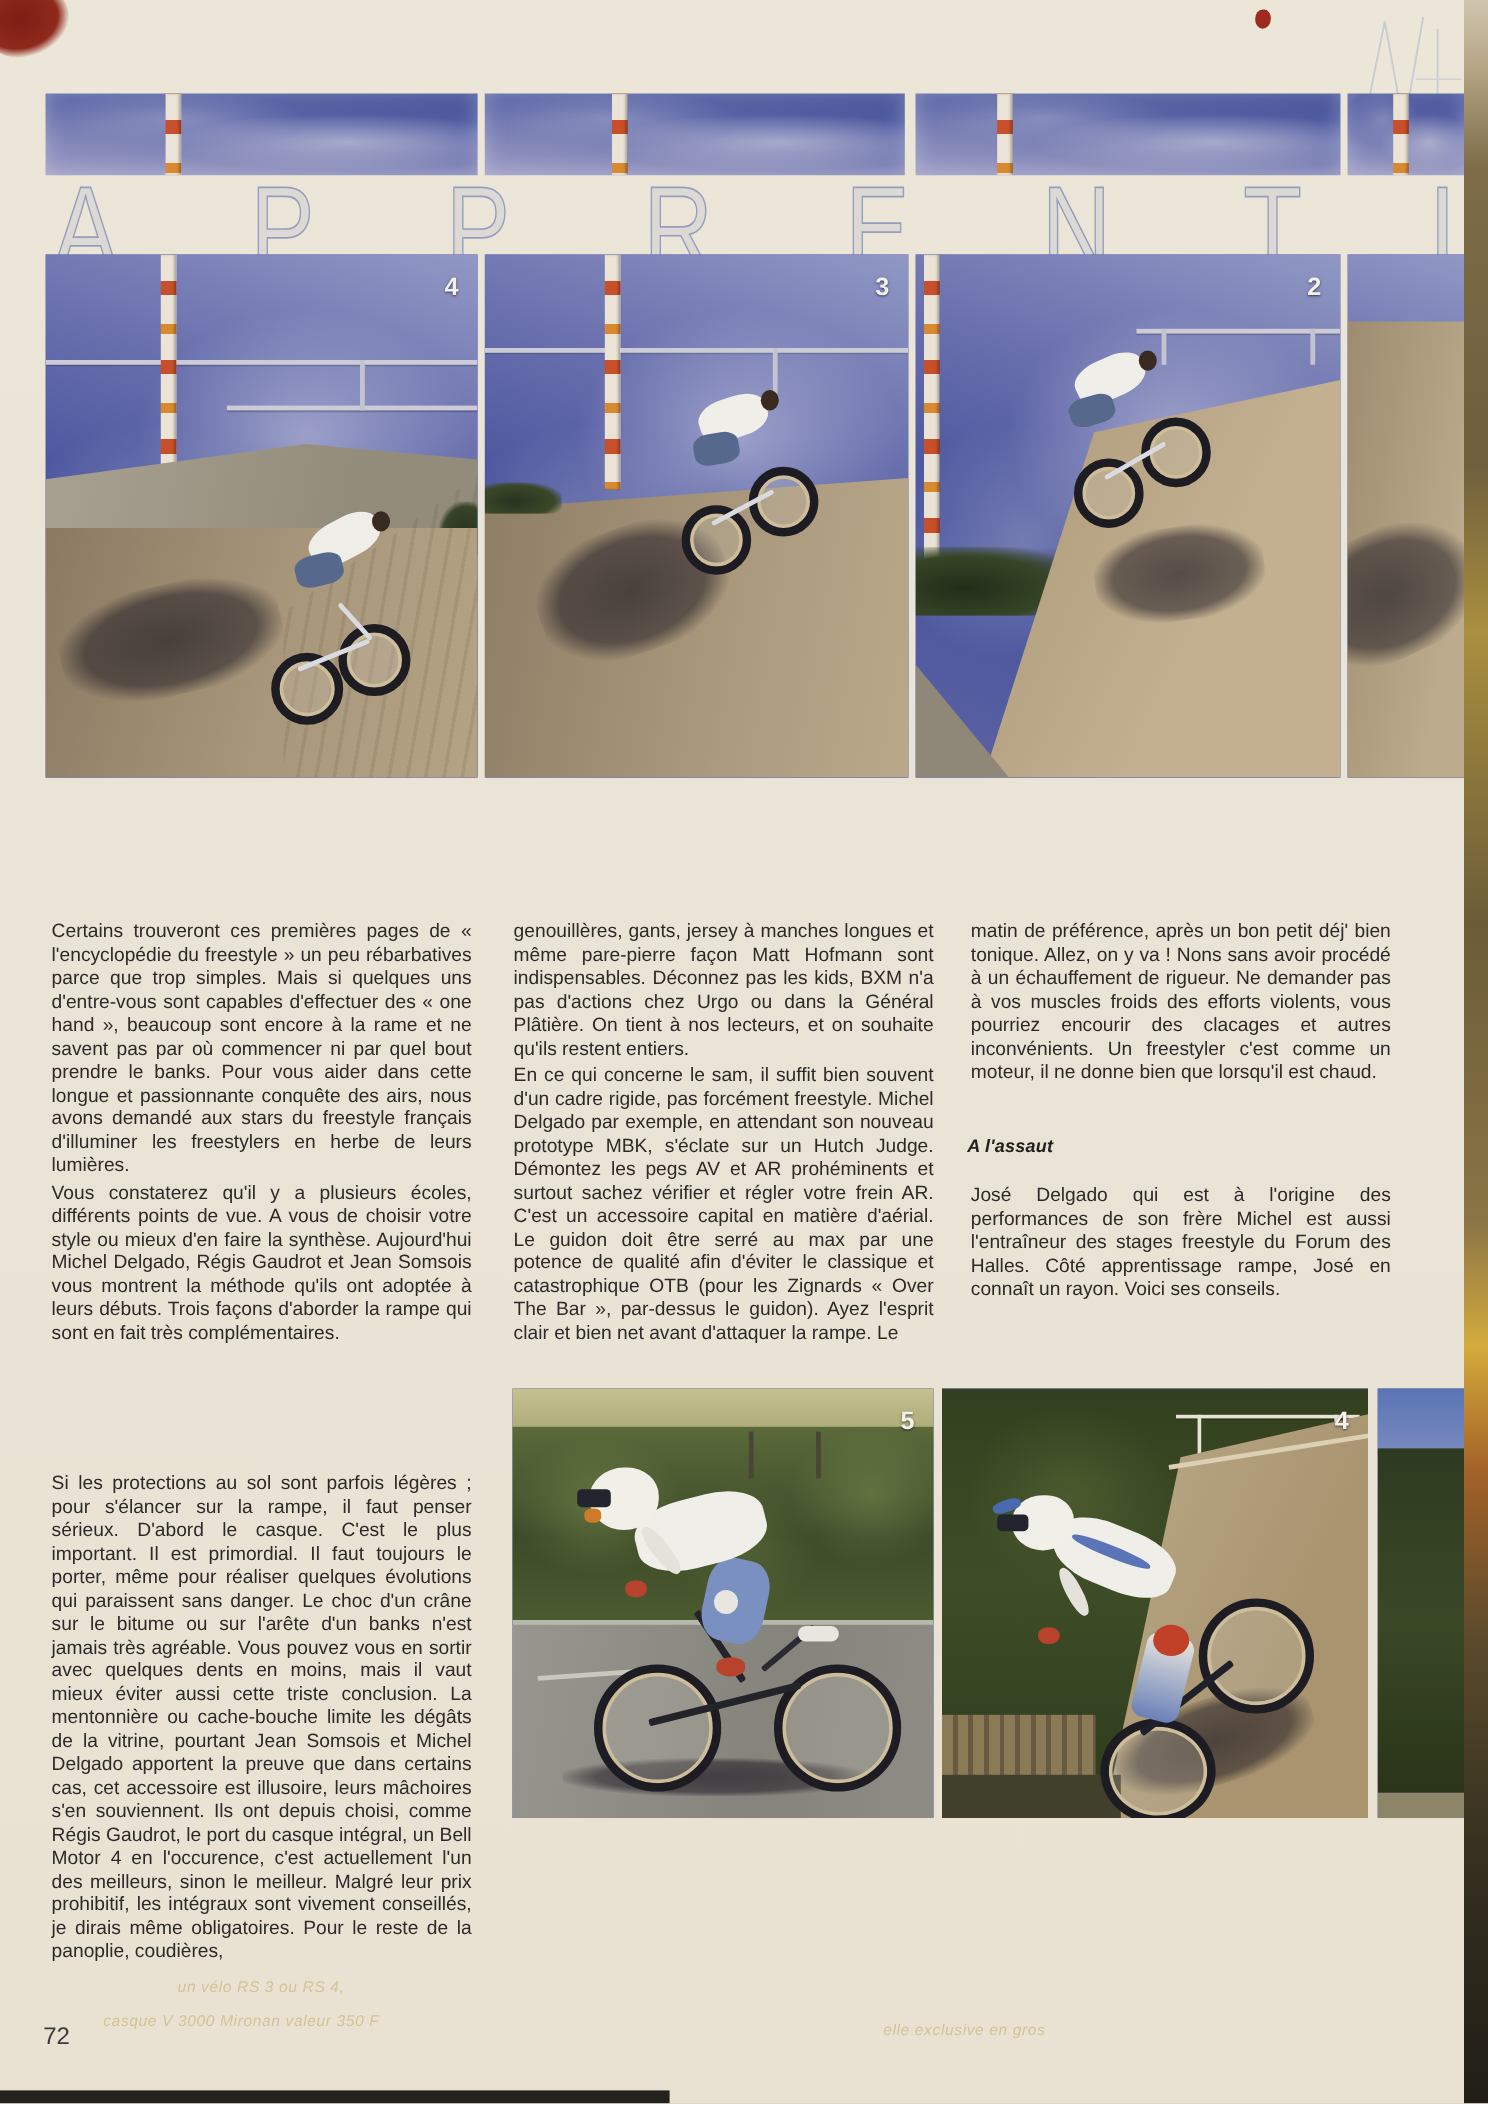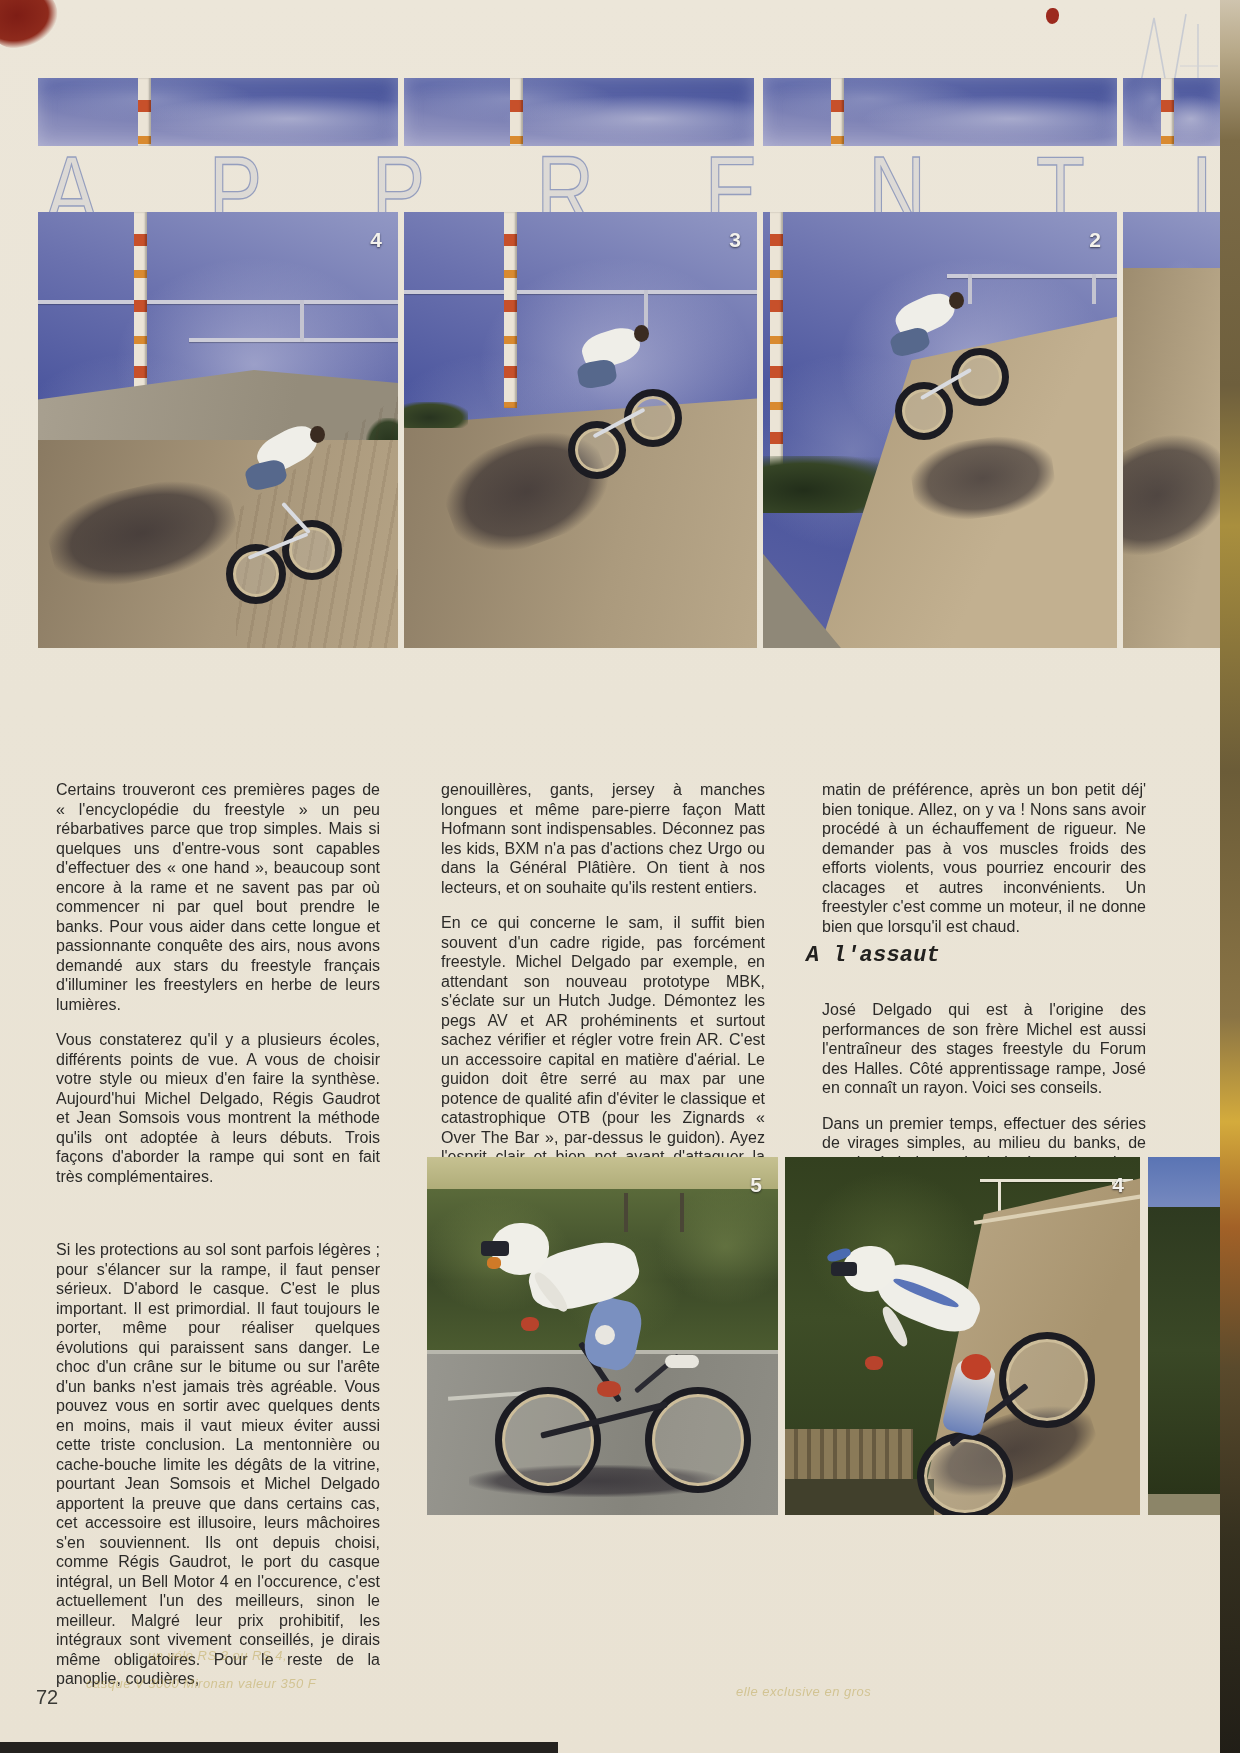--- a/index.html
+++ b/index.html
@@ -74,25 +74,25 @@
   
   #p4 .ramp{position:absolute;inset:0;top:56px;background:linear-gradient(100deg,#9d8c6f 0%,#bcab8c 80%);}
   #p4 .shadow{left:-20%;top:48%;width:110%;height:34%;transform:rotate(65deg);}
   
   .rider{position:absolute;}
   .head{position:absolute;width:15px;height:17px;background:#3a2b21;border-radius:50%;}
   .shirt{position:absolute;background:#efeee8;border-radius:40%;}
   .jeans{position:absolute;background:#56688c;border-radius:35%;}
   
   .col{position:absolute;width:356px;font-size:16px;line-height:19.5px;text-align:justify;}
-  .col p{margin:16px;}
+  .col p{margin:3px;}
   #col1{left:40px;top:764px;}
   #col2{left:425px;top:764px;}
   #col3{left:806px;top:764px;height:160px;}
-  .h-sec{position:absolute;font-size:22px;line-height:27px;font-weight:bold;font-style:italic;color:#22211f;white-space:pre-line;letter-spacing:.2px;font-family:Liberation Mono, monospace;}
+  .h-sec{position:absolute;font-size:15px;line-height:27px;font-weight:bold;font-style:italic;color:#22211f;white-space:pre-line;letter-spacing:.2px;}
   #h-protection{left:40px;top:1148px;width:320px;}
   #h-assaut{left:806px;top:942px;width:320px;}
   #col3b{left:806px;top:984px;}
   #col1b{left:40px;top:1224px;}
   
   .p-bot{top:1157px;height:358px;}
   #bp1{left:427px;width:351px;}
   #bp2{left:785px;width:355px;}
   #bstrip{left:1148px;width:72px;}
   
@@ -240,21 +240,20 @@
   <div class="col" id="col2">
     <p>genouillères, gants, jersey à manches longues et même pare-pierre façon Matt Hofmann sont indispensables. Déconnez pas les kids, BXM n'a pas d'actions chez Urgo ou dans la Général Plâtière. On tient à nos lecteurs, et on souhaite qu'ils restent entiers.</p>
     <p>En ce qui concerne le sam, il suffit bien souvent d'un cadre rigide, pas forcément freestyle. Michel Delgado par exemple, en attendant son nouveau prototype MBK, s'éclate sur un Hutch Judge. Démontez les pegs AV et AR prohéminents et surtout sachez vérifier et régler votre frein AR. C'est un accessoire capital en matière d'aérial. Le guidon doit être serré au max par une potence de qualité afin d'éviter le classique et catastrophique OTB (pour les Zignards « Over The Bar », par-dessus le guidon). Ayez l'esprit clair et bien net avant d'attaquer la rampe. Le</p>
   </div>
   <div class="col" id="col3">
     <p>matin de préférence, après un bon petit déj' bien tonique. Allez, on y va ! Nons sans avoir procédé à un échauffement de rigueur. Ne demander pas à vos muscles froids des efforts violents, vous pourriez encourir des clacages et autres inconvénients. Un freestyler c'est comme un moteur, il ne donne bien que lorsqu'il est chaud.</p>
   </div>
   <div class="h-sec" id="h-assaut">A l'assaut</div>
   <div class="col" id="col3b">
     <p>José Delgado qui est à l'origine des performances de son frère Michel est aussi l'entraîneur des stages freestyle du Forum des Halles. Côté apprentissage rampe, José en connaît un rayon. Voici ses conseils.</p>
-    <p>Dans un premier temps, effectuer des séries de virages simples, au milieu du banks, de gauche à droite ou de droite à gauche selon</p>
   </div>
   <div class="col" id="col1b">
     <p>Si les protections au sol sont parfois légères ; pour s'élancer sur la rampe, il faut penser sérieux. D'abord le casque. C'est le plus important. Il est primordial. Il faut toujours le porter, même pour réaliser quelques évolutions qui paraissent sans danger. Le choc d'un crâne sur le bitume ou sur l'arête d'un banks n'est jamais très agréable. Vous pouvez vous en sortir avec quelques dents en moins, mais il vaut mieux éviter aussi cette triste conclusion. La mentonnière ou cache-bouche limite les dégâts de la vitrine, pourtant Jean Somsois et Michel Delgado apportent la preuve que dans certains cas, cet accessoire est illusoire, leurs mâchoires s'en souviennent. Ils ont depuis choisi, comme Régis Gaudrot, le port du casque intégral, un Bell Motor 4 en l'occurence, c'est actuellement l'un des meilleurs, sinon le meilleur. Malgré leur prix prohibitif, les intégraux sont vivement conseillés, je dirais même obligatoires. Pour le reste de la panoplie, coudières,</p>
   </div>
 
   <div class="photo p-bot" id="bp1">
     <div class="field"></div>
     <div class="hedge"></div>
     <div class="fpost" style="left:56%;"></div>
     <div class="fpost" style="left:72%;"></div>

